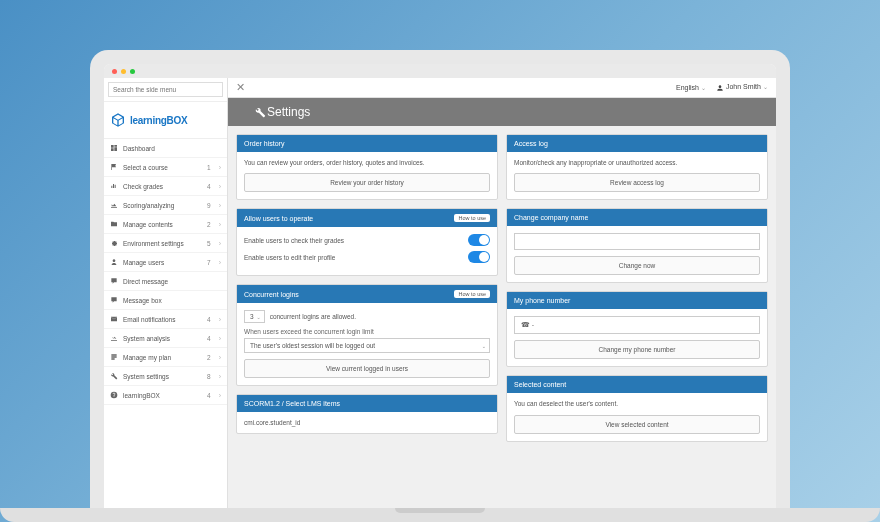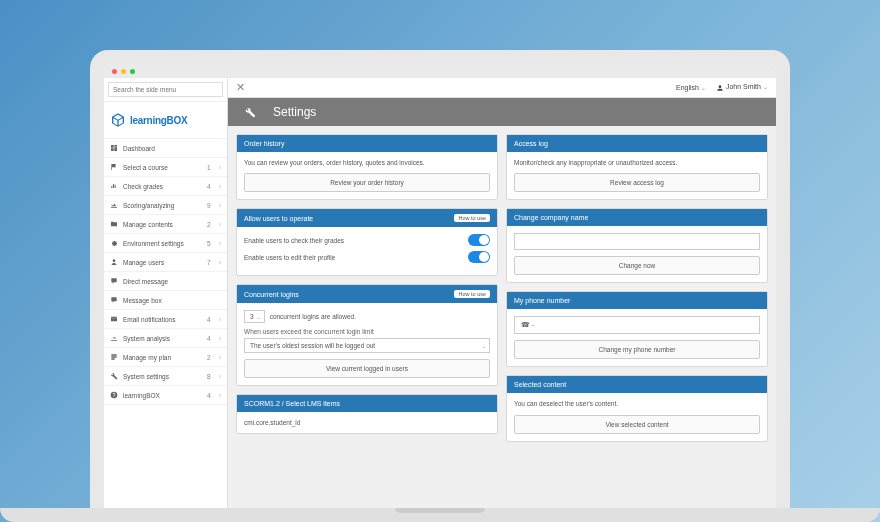--- a/index.html
+++ b/index.html
@@ -22,21 +22,21 @@
 .side-icon { width: 8px; height: 8px; flex-shrink: 0; color: #666; }
 .side-label { flex: 1; }
 .side-count { color: #888; margin-right: 3px; }
 .side-chev { color: #bbb; font-size: 7px; }
 .main { flex: 1; display: flex; flex-direction: column; overflow: hidden; background: #f0f0f0; }
 .topbar { height: 20px; background: #fff; display: flex; align-items: center; justify-content: space-between; padding: 0 8px; border-bottom: 1px solid #e0e0e0; font-size: 7px; }
 .topbar-left { display: flex; align-items: center; }
 .close-x { font-size: 11px; color: #888; cursor: pointer; }
 .topbar-right { display: flex; align-items: center; gap: 10px; color: #444; }
 .topbar-right .drop { color: #999; font-size: 6px; margin-left: 2px; }
-.header { background: #7a7a7a; color: #fff; padding: 7px 16px; display: flex; align-items: center; gap: 17px; }
+.header { background: #7a7a7a; color: #fff; padding: 7px 26px; display: flex; align-items: center; gap: 1px; }
 .header-icon { width: 12px; height: 12px; }
 .header-title { font-size: 12px; font-weight: normal; }
 .content { flex: 1; padding: 8px; overflow-y: auto; display: flex; gap: 8px; }
 .col { flex: 1; display: flex; flex-direction: column; gap: 8px; }
 .panel { background: #fff; border: 1px solid #d8d8d8; border-radius: 2px; }
 .panel-header { background: #2878b5; color: #fff; font-size: 7px; padding: 5px 7px; display: flex; justify-content: space-between; align-items: center; }
 .howto { background: #fff; color: #555; font-size: 5.5px; padding: 1px 4px; border-radius: 2px; cursor: pointer; }
 .panel-body { padding: 7px; font-size: 6.5px; color: #555; }
 .panel-desc { margin-bottom: 6px; line-height: 1.3; }
 .btn { display: block; width: 100%; background: #fafafa; border: 1px solid #ccc; padding: 5px; font-size: 6.5px; text-align: center; color: #555; cursor: pointer; border-radius: 2px; }

